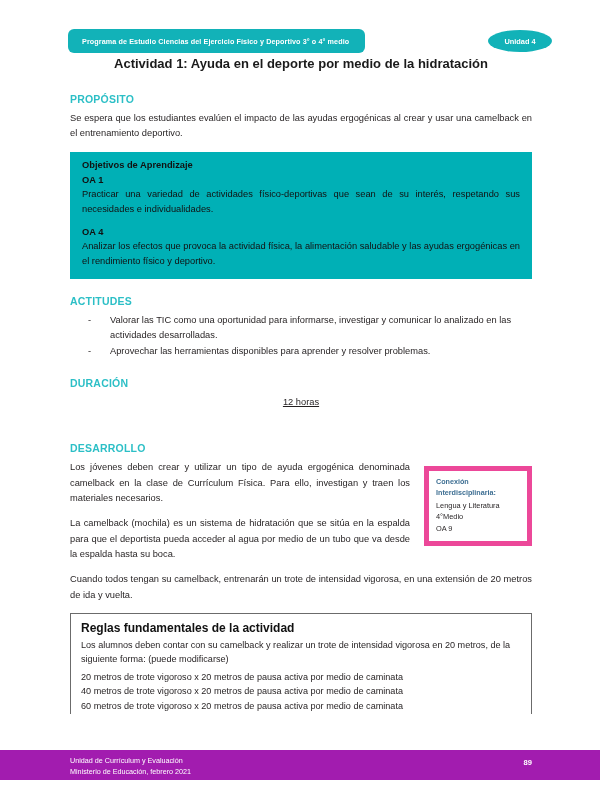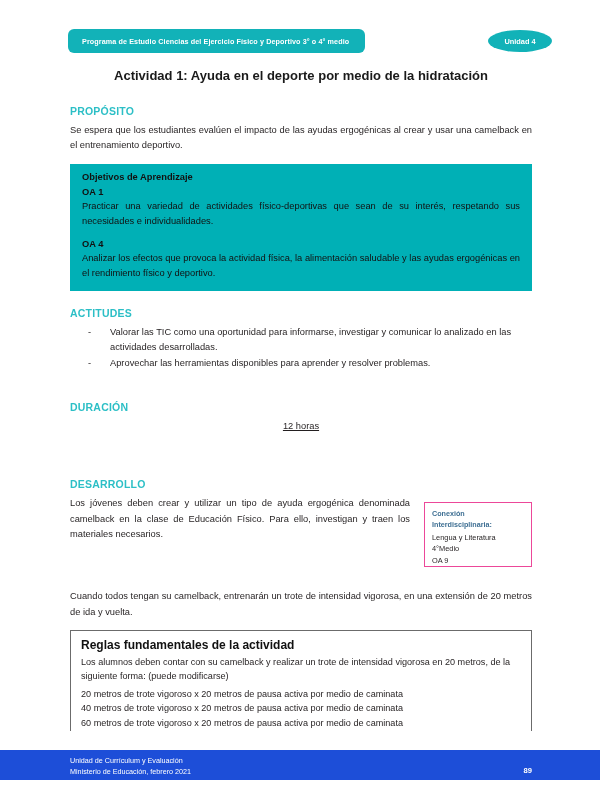--- a/index.html
+++ b/index.html
@@ -68,39 +68,39 @@
     color: #ffffff;
     font-size: 7.4px;
     font-weight: bold;
     white-space: nowrap;
   }
 
   
   .content {
     position: absolute;
     left: 70px;
-    top: 68px;
+    top: 56px;
     width: 462px;
   }
 
   .doc-title {
     font-size: 13px;
     font-weight: bold;
     text-align: center;
     color: #1a1a1a;
     margin: 0 0 20px 0;
     line-height: 1.3;
   }
 
   .sec-head {
     color: #2cbfc6;
     font-weight: bold;
     font-size: 10.5px;
     letter-spacing: 0.2px;
-    margin: 12px 0 6px 0;
+    margin: 0 0 6px 0;
   }
 
   p.body {
     font-size: 9.3px;
     line-height: 1.65;
     margin: 0 0 10px 0;
     text-align: justify;
     color: #231f20;
   }
   p.body.left { text-align: center; text-decoration: underline; }
@@ -155,23 +155,23 @@
     top: 0;
   }
 
   .block-gap { height: 14px; }
   .block-gap-lg { height: 22px; }
 
   
   .side-box {
     float: right;
     width: 108px;
-    margin: 6px 0 22px 14px;
-    border: 1px solid #ec4899;
-    padding: 6px 7px 0 7px;
+    margin: 6px 0 6px 14px;
+    border: 5px solid #ec4899;
+    padding: 6px 7px 7px 7px;
     box-sizing: border-box;
     background: #fff;
     min-height: 54px;
   }
   .side-box .sb-title {
     font-size: 7.2px;
     color: #3e6f93;
     font-weight: bold;
     line-height: 1.5;
     margin-bottom: 1px;
@@ -210,37 +210,37 @@
     color: #231f20;
   }
 
   
   .footer {
     position: absolute;
     left: 0;
     bottom: 20px;
     width: 600px;
     height: 30px;
-    background: #1d4ed8;
+    background: #a21caf;
     display: flex;
     align-items: center;
     box-sizing: border-box;
   }
   .footer .f-left {
     position: absolute;
     left: 70px;
     top: 5px;
     color: #ffffff;
     font-size: 7.2px;
     line-height: 1.55;
   }
   .footer .f-page {
     position: absolute;
     right: 68px;
-    top: 16px;
+    top: 8px;
     color: #ffffff;
     font-size: 7.6px;
     font-weight: bold;
   }
   .clear { clear: both; }
 </style>
 </head>
 <body>
 
 <div class="page">
@@ -284,22 +284,23 @@
 
     <div class="sec-head">DESARROLLO</div>
 
     <div class="side-box">
       <div class="sb-title">Conexión Interdisciplinaria:</div>
       <div class="sb-line">Lengua y Literatura</div>
       <div class="sb-line">4°Medio</div>
       <div class="sb-line">OA 9</div>
     </div>
 
-    <p class="body"><span>Los jóvenes deben crear y utilizar un tipo de ayuda ergogénica denominada </span><span class="it">camelback</span><span> en la clase de Educación Físico. Para ello, investigan y traen los materiales necesarios.</span></p>
-
+    <p class="body"><span>Los jóvenes deben crear y utilizar un tipo de ayuda ergogénica denominada </span><span class="it">camelback</span><span> en la clase de Currículum Física. Para ello, investigan y traen los materiales necesarios.</span></p>
+
+    <p class="body"><span>La </span><span class="it">camelback</span><span> (mochila) es un sistema de hidratación que se sitúa en la espalda para que el deportista pueda acceder al agua por medio de un tubo que va desde la espalda hasta su boca.</span></p>
 
     <div class="clear"></div>
 
     <p class="body"><span>Cuando todos tengan su </span><span class="it">camelback</span><span>, entrenarán un trote de intensidad vigorosa, en una extensión de 20 metros de ida y vuelta.</span></p>
 
     <div class="rules-box">
       <div class="rb-title">Reglas fundamentales de la actividad</div>
       <div class="rb-text"><span>Los alumnos deben contar con su </span><span class="it">camelback</span><span> y realizar un trote de intensidad vigorosa en 20 metros, de la siguiente forma: (puede modificarse)</span></div>
       <div class="rb-item">20 metros de trote vigoroso x 20 metros de pausa activa por medio de caminata</div>
       <div class="rb-item">40 metros de trote vigoroso x 20 metros de pausa activa por medio de caminata</div>

